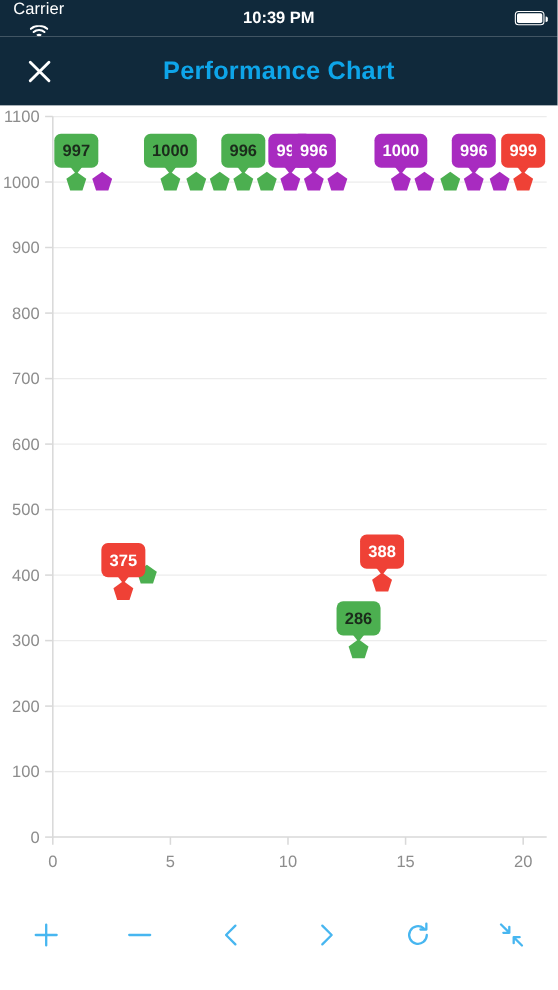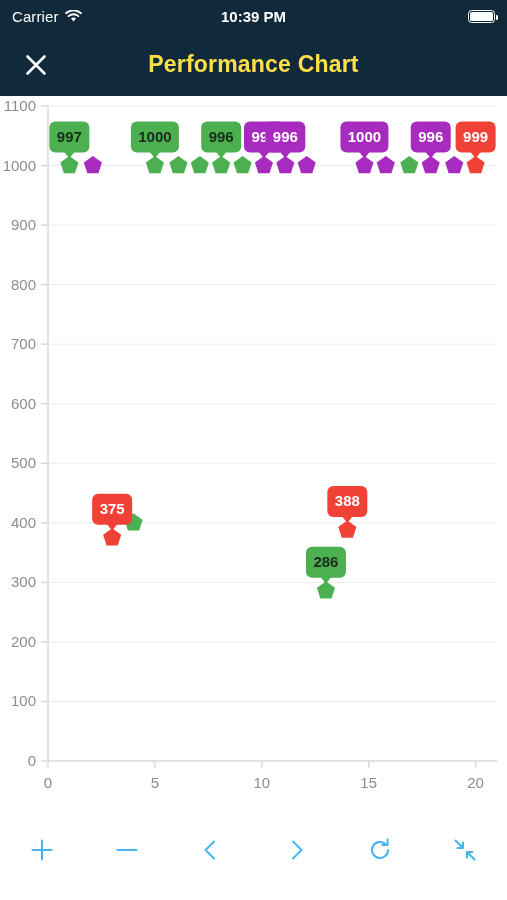--- a/index.html
+++ b/index.html
@@ -14,21 +14,21 @@
   
   .statusbar {
     position: absolute; top: 0; left: 0;
     width: 507px; height: 33px;
     background: #10293b;
     color: #ffffff;
     display: flex; align-items: center;
   }
   .sb-left {
     position: absolute; left: 12px; top: 0; height: 33px;
-    display: flex; align-items: center; gap: 6px;
+    display: flex; align-items: center; gap: 6px; flex-direction: column;
   }
   .sb-carrier { font-size: 15px; font-weight: 400; letter-spacing: .1px; }
   .sb-center {
     position: absolute; left: 0; width: 507px; text-align: center;
     font-size: 15px; font-weight: 700; line-height: 33px;
   }
   .sb-right { position: absolute; right: 12px; top: 0; height: 33px; display:flex; align-items:center; }
   .wifi { display:block; }
   .batt {
     width: 27px; height: 13px; border: 1.6px solid #ffffff; border-radius: 3.5px;
@@ -42,21 +42,21 @@
 
   
   .navbar {
     position: absolute; top: 33px; left: 0;
     width: 507px; height: 63px;
     background: #10293b;
   }
   .nav-title {
     position: absolute; left: 0; top: 0; width: 507px; height: 63px;
     line-height: 63px; text-align: center;
-    color: #fde047; font-size: 23px; font-weight: 700; letter-spacing: .2px;
+    color: #0ea5e9; font-size: 23px; font-weight: 700; letter-spacing: .2px;
   }
   .nav-close {
     position: absolute; left: 22px; top: 18px;
     width: 28px; height: 28px;
     display: flex; align-items: center; justify-content: center;
     cursor: pointer;
   }
 
   
   .chart-wrap {

